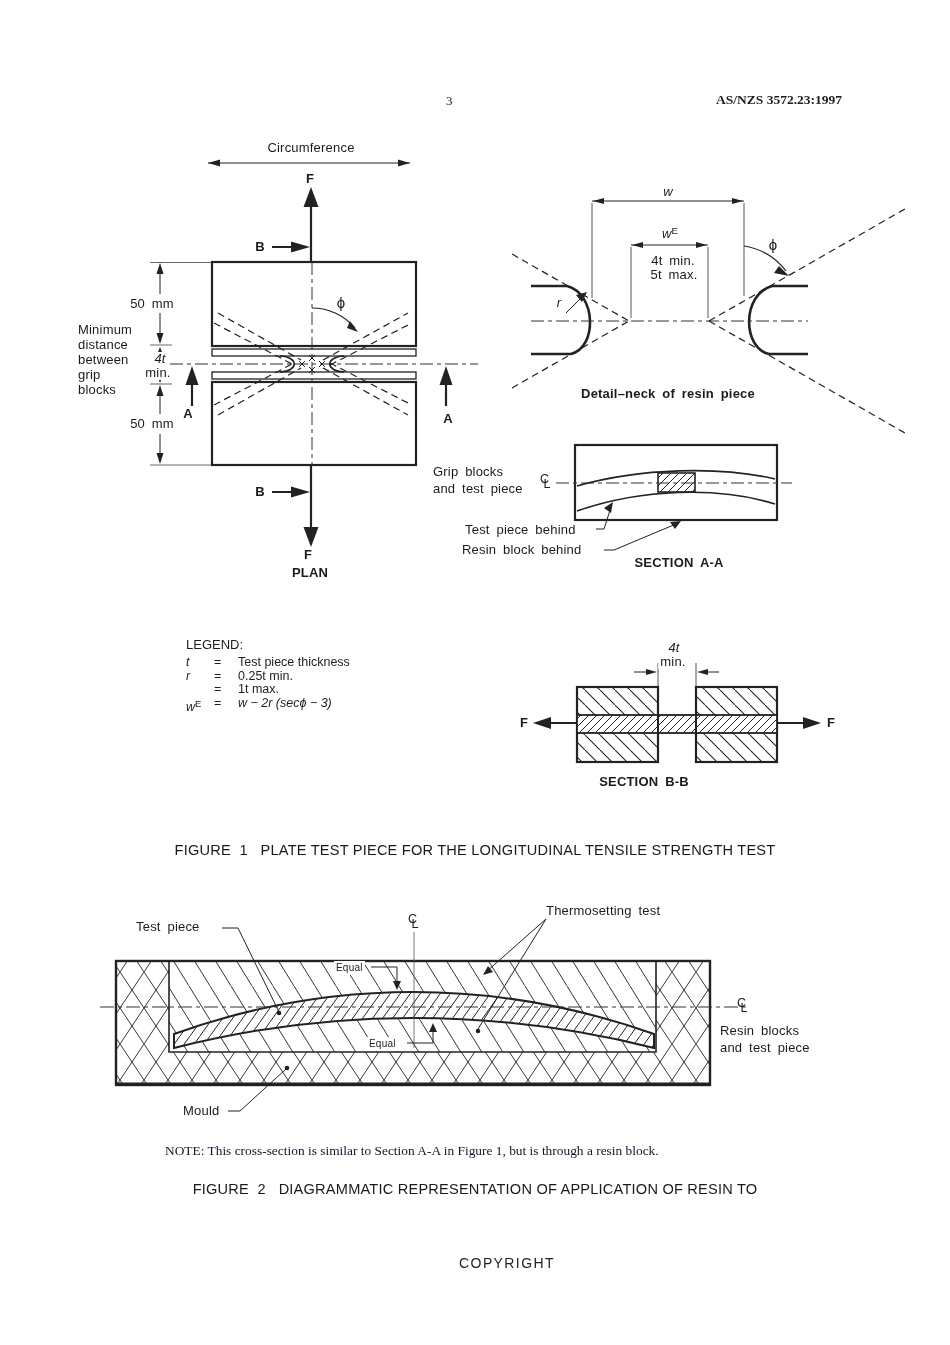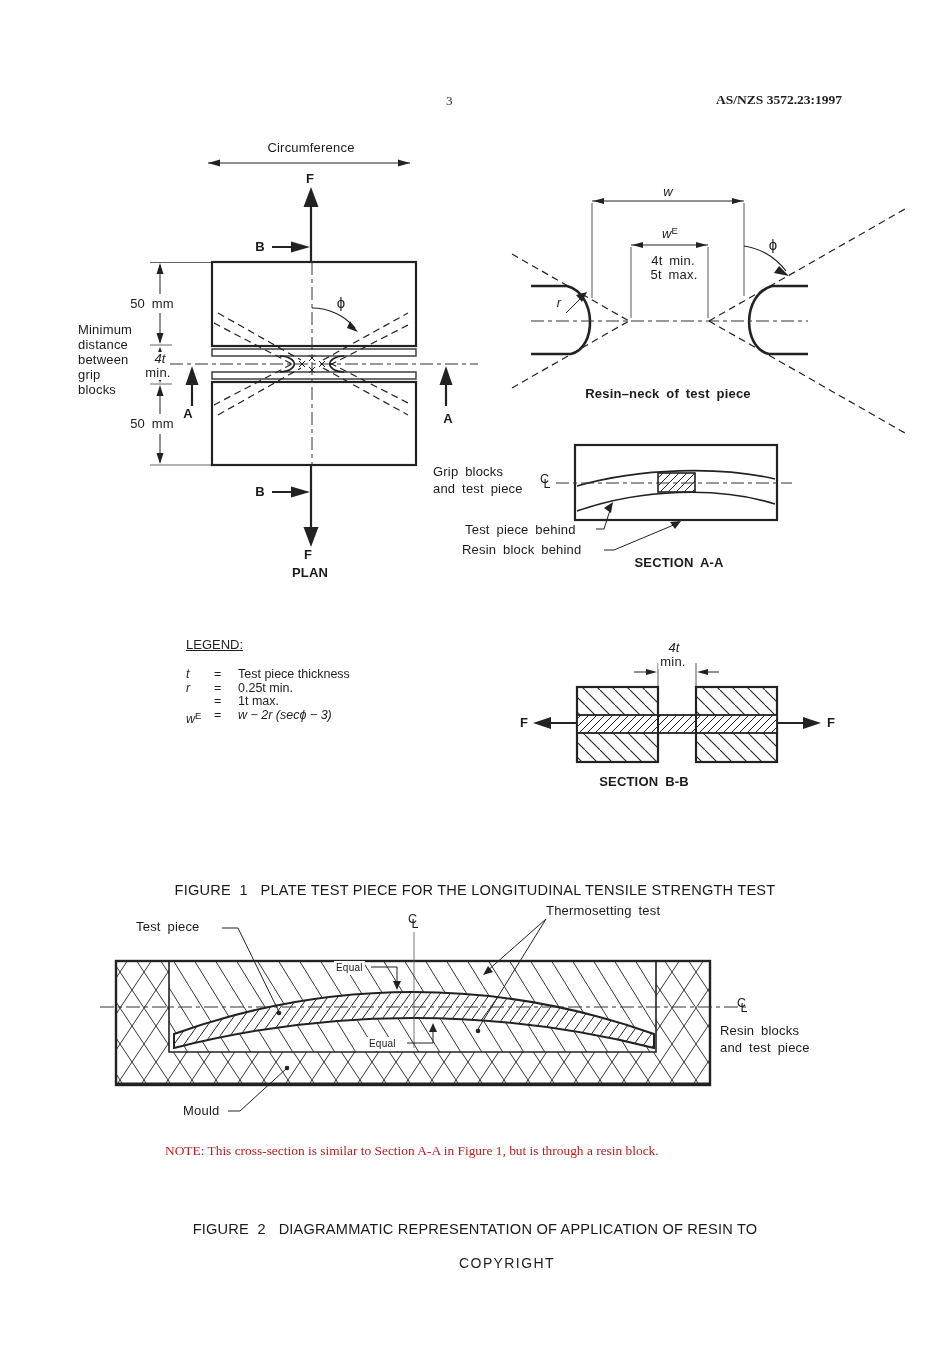--- a/index.html
+++ b/index.html
@@ -11,28 +11,28 @@
   .c{transform:translateX(-50%);}
   .b{font-weight:bold;}
   .it{font-style:italic;}
   .bg{background:#fff;padding:0 2px;}
   .sm{font-size:10px;}
   .multiline{line-height:15px;}
   sup{font-size:9.5px;vertical-align:4px;}
   .clsym{position:absolute;font-size:12.5px;line-height:12px;color:#1b1b1b;}
   .clsym .cll{position:absolute;left:3.5px;top:4.5px;}
   .legend{position:absolute;left:186px;top:637px;width:280px;}
-  .legend .ltitle{font-size:13px;margin-bottom:16px;text-decoration:underline;}
+  .legend .ltitle{font-size:13px;margin-bottom:4px;}
   .legend .lrow{display:flex;font-size:12.5px;line-height:13.6px;}
   .legend .lsym{width:28px;}
   .legend .leq{width:24px;}
   .caption{position:absolute;left:0;width:950px;text-align:center;font-size:14.6px;
-           letter-spacing:.2px;white-space:pre;color:#1a1a1a;margin-top:40px;}
+           letter-spacing:.2px;white-space:pre;color:#1a1a1a;}
   .note{position:absolute;left:165px;top:1143px;font-family:"Liberation Serif",serif;
-        font-size:13.4px;color:#b91c1c;}
+        font-size:13.4px;color:#0f172a;}
   .copyright{position:absolute;left:0;top:1255px;width:950px;text-align:center;
              font-size:14px;letter-spacing:1.4px;color:#222;padding-left:32px;}
   .hdr-num{position:absolute;left:446px;top:93px;font-family:"Liberation Serif",serif;font-size:13px;}
   .hdr-std{position:absolute;right:108px;top:92px;font-family:"Liberation Serif",serif;
            font-size:13.5px;font-weight:bold;}
 </style>
 </head>
 <body>
 
 <div class="page">
@@ -242,21 +242,21 @@
   <div class="lbl c b" style="left:260px;top:485px">B</div>
   <div class="lbl c b" style="left:308px;top:548px">F</div>
   <div class="lbl c b" style="left:310px;top:566px">PLAN</div>
 
   <div class="lbl c it" style="left:668px;top:185px">w</div>
   <div class="lbl c" style="left:670px;top:224px"><span class="it">w</span><sup>E</sup></div>
   <div class="lbl c bg" style="left:673px;top:254px">4t min.</div>
   <div class="lbl c bg" style="left:674px;top:268px">5t max.</div>
   <div class="lbl c" style="left:773px;top:238px;font-size:15px">ϕ</div>
   <div class="lbl c it" style="left:559px;top:296px">r</div>
-  <div class="lbl c b" style="left:668px;top:387px">Resin–neck of test piece</div>
+  <div class="lbl c b" style="left:668px;top:387px">Detail–neck of resin piece</div>
 
   <div class="lbl" style="left:433px;top:465px">Grip blocks</div>
   <div class="lbl" style="left:433px;top:482px">and test piece</div>
   <span class="clsym" style="left:540px;top:473px"><span>C</span><span class="cll">L</span></span>
   <div class="lbl" style="left:465px;top:523px">Test piece behind</div>
   <div class="lbl" style="left:462px;top:543px">Resin block behind</div>
   <div class="lbl c b" style="left:679px;top:556px">SECTION A-A</div>
 
   <div class="legend">
     <div class="ltitle">LEGEND:</div>

